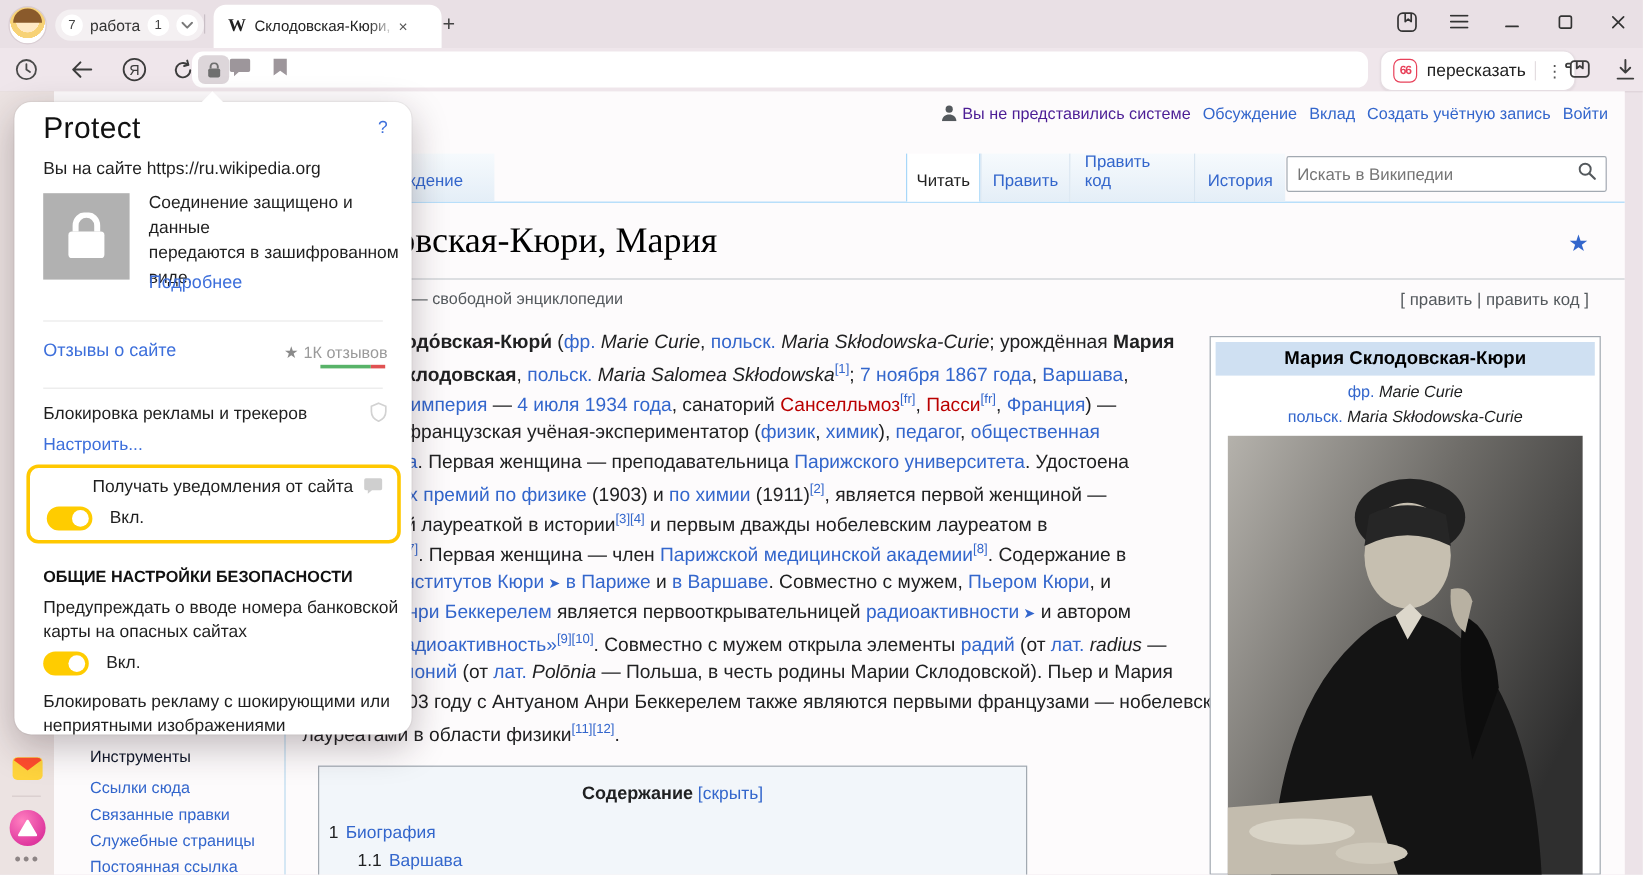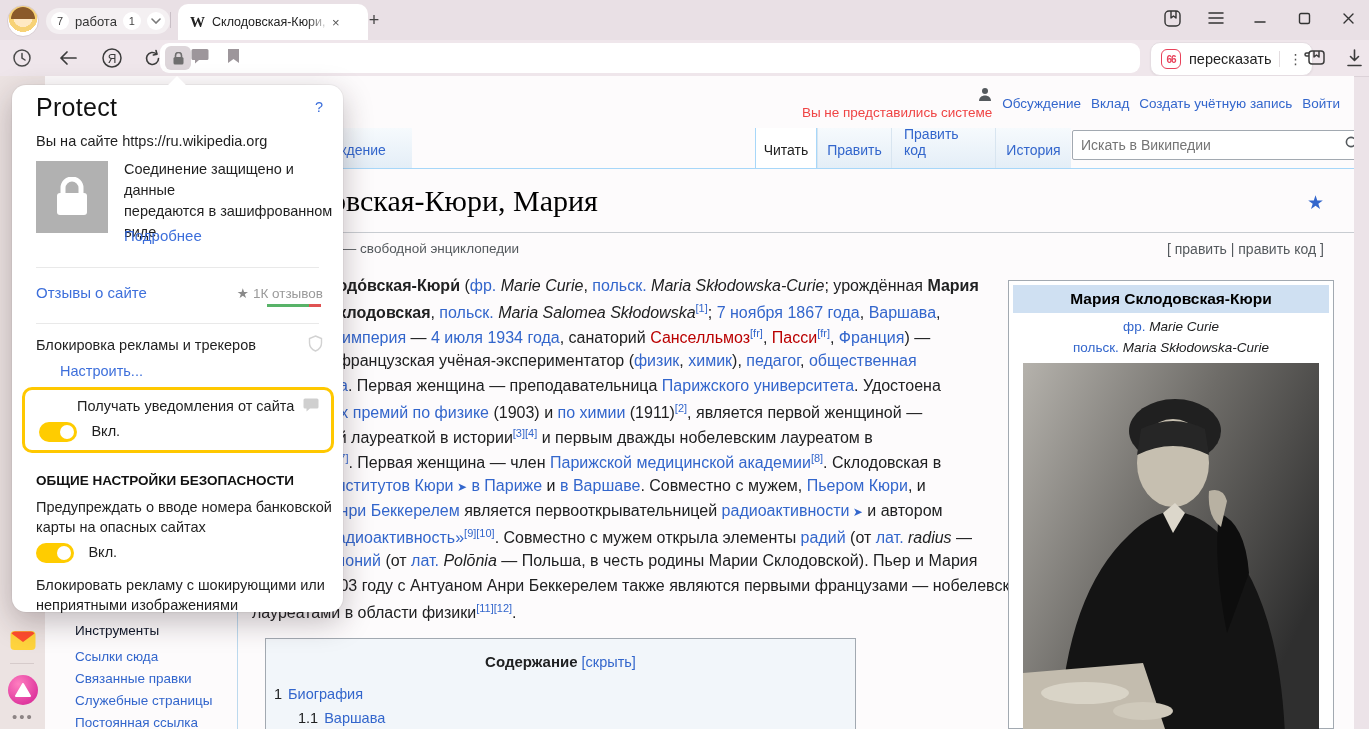--- a/index.html
+++ b/index.html
@@ -36,28 +36,28 @@
   
   .leftstrip{left:0;top:76px;width:45px;height:653px;background:#ece3e2;}
   .strip-ic{left:9px;width:28px;height:28px;display:flex;align-items:center;justify-content:center;}
   .strip-div{left:10px;width:24px;height:1px;background:#d6cbcb;}
   .alice{border-radius:50%;background:radial-gradient(circle at 35% 30%,#ff7fc0,#e0399f 70%,#d12a93);}
   .dots3{color:#8d8585;font-size:15px;letter-spacing:2px;}
   
   .page{left:45px;top:76px;width:1309px;height:653px;background:#fdfbfc;overflow:hidden;}
   .pg{position:absolute;}
   .personal{right:14px;top:11px;display:flex;gap:10px;align-items:center;font-size:13.5px;}
-  .personal .gray{color:#ef4444;display:flex;align-items:flex-end;gap:4px;flex-direction:column;}
+  .personal .gray{color:#4c1d95;display:flex;align-items:flex-start;gap:4px;}
   .wlink{color:#3366cc;text-decoration:none;cursor:pointer;}
   .headerline{left:192px;top:92px;width:1117px;height:1px;background:#a7d7f9;}
   .vline{left:192px;top:92px;width:1px;height:561px;background:#bcd9ee;}
   .wtab{top:52px;height:40px;display:flex;align-items:flex-end;justify-content:center;font-size:14px;padding:0 12px;background:linear-gradient(#f6fafd,#e4eef7);border-left:1px solid #d8e5f0;box-sizing:border-box;}
   .wtab span{margin-bottom:10px;}
   .wtab.active{background:#fff;border-left:1px solid #a7d7f9;border-right:1px solid #a7d7f9;}
-  .searchbox{left:1027px;top:54px;width:297px;height:30px;background:#fff;border:1px solid #a2a9b1;border-radius:2px;display:flex;align-items:center;box-sizing:border-box;}
+  .searchbox{left:1027px;top:54px;width:267px;height:30px;background:#fff;border:1px solid #a2a9b1;border-radius:2px;display:flex;align-items:center;box-sizing:border-box;}
   .searchbox input{border:none;outline:none;flex:1;font-size:14px;padding:0 8px;font-family:"Liberation Sans",sans-serif;color:#222;background:transparent;}
   .title{left:207px;top:108px;font-family:"Liberation Serif",serif;font-size:30px;color:#000;white-space:nowrap;}
   .star{right:30px;top:115px;color:#36c;font-size:19px;}
   .titlehr{left:207px;top:156px;width:1102px;height:1px;background:#c8ccd1;}
   .sitesub{left:207px;top:165px;font-size:13.5px;color:#54595d;}
   .editlinks{right:30px;top:165px;font-size:14px;color:#54595d;}
   
   .article{left:207px;top:201px;font-size:16px;color:#202122;}
   .aline{height:25px;white-space:nowrap;}
   .sg-b{font-weight:bold;}
@@ -267,21 +267,21 @@
   <div class="pg editlinks wlink">[ править | править код ]</div>
 
   <div class="pg article" id="article-lines">
       <div class="aline"><span class="sg-b">Мари́я Склодо́вская-Кюри́</span><span class="sg-p"> (</span><span class="sg-l">фр.</span><span class="sg-i"> Marie Curie</span><span class="sg-p">, </span><span class="sg-l">польск.</span><span class="sg-i"> Maria Skłodowska-Curie</span><span class="sg-p">; урождённая </span><span class="sg-b">Мария</span></div>
       <div class="aline"><span class="sg-b">Саломея Склодовская</span><span class="sg-p">, </span><span class="sg-l">польск.</span><span class="sg-i"> Maria Salomea Skłodowska</span><sup class="ref">[1]</sup><span class="sg-p">; </span><span class="sg-l">7 ноября</span><span class="sg-p"> </span><span class="sg-l">1867 года</span><span class="sg-p">, </span><span class="sg-l">Варшава</span><span class="sg-p">,</span></div>
       <div class="aline"><span class="sg-l">Российская империя</span><span class="sg-p"> — </span><span class="sg-l">4 июля</span><span class="sg-p"> </span><span class="sg-l">1934 года</span><span class="sg-p">, санаторий </span><span class="sg-r">Санселльмоз</span><sup class="ref">[fr]</sup><span class="sg-p">, </span><span class="sg-r">Пасси</span><sup class="ref">[fr]</sup><span class="sg-p">, </span><span class="sg-l">Франция</span><span class="sg-p">) —</span></div>
       <div class="aline"><span class="sg-p">польская и французская учёная-экспериментатор (</span><span class="sg-l">физик</span><span class="sg-p">, </span><span class="sg-l">химик</span><span class="sg-p">), </span><span class="sg-l">педагог</span><span class="sg-p">, </span><span class="sg-l">общественная</span></div>
       <div class="aline"><span class="sg-l">деятельница</span><span class="sg-p">. Первая женщина — преподавательница </span><span class="sg-l">Парижского университета</span><span class="sg-p">. Удостоена</span></div>
       <div class="aline"><span class="sg-l">Нобелевских премий по физике</span><span class="sg-p"> (1903) и </span><span class="sg-l">по химии</span><span class="sg-p"> (1911)</span><sup class="ref">[2]</sup><span class="sg-p">, является первой женщиной —</span></div>
       <div class="aline"><span class="sg-p">нобелевской лауреаткой в истории</span><sup class="ref">[3][4]</sup><span class="sg-p"> и первым дважды нобелевским лауреатом в</span></div>
-      <div class="aline"><span class="sg-p">истории</span><sup class="ref">[5][2][7]</sup><span class="sg-p">. Первая женщина — член </span><span class="sg-l">Парижской медицинской академии</span><sup class="ref">[8]</sup><span class="sg-p">. Склодовская в</span></div>
+      <div class="aline"><span class="sg-p">истории</span><sup class="ref">[5][2][7]</sup><span class="sg-p">. Первая женщина — член </span><span class="sg-l">Парижской медицинской академии</span><sup class="ref">[8]</sup><span class="sg-p">. Содержание в</span></div>
       <div class="aline"><span class="sg-p">создании </span><span class="sg-l">Институтов Кюри</span><span class="sg-a"> ➤</span><span class="sg-p"> </span><span class="sg-l">в Париже</span><span class="sg-p"> и </span><span class="sg-l">в Варшаве</span><span class="sg-p">. Совместно с мужем, </span><span class="sg-l">Пьером Кюри</span><span class="sg-p">, и</span></div>
       <div class="aline"><span class="sg-l">Антуаном Анри Беккерелем</span><span class="sg-p"> является первооткрывательницей </span><span class="sg-l">радиоактивности</span><span class="sg-a"> ➤</span><span class="sg-p"> и автором</span></div>
       <div class="aline"><span class="sg-p">термина «</span><span class="sg-l">радиоактивность»</span><sup class="ref">[9][10]</sup><span class="sg-p">. Совместно с мужем открыла элементы </span><span class="sg-l">радий</span><span class="sg-p"> (от </span><span class="sg-l">лат.</span><span class="sg-i"> radius</span><span class="sg-p"> —</span></div>
       <div class="aline"><span class="sg-p">«луч») и </span><span class="sg-l">полоний</span><span class="sg-p"> (от </span><span class="sg-l">лат.</span><span class="sg-i"> Polōnia</span><span class="sg-p"> — Польша, в честь родины Марии Склодовской). Пьер и Мария</span></div>
       <div class="aline"><span class="sg-p">вместе в 1903 году с Антуаном Анри Беккерелем также являются первыми французами — нобелевскими</span></div>
       <div class="aline"><span class="sg-p">лауреатами в области физики</span><sup class="ref">[11][12]</sup><span class="sg-p">.</span></div>
     </div>
 
   <div class="pg toc">
     <div class="hd"><b>Содержание</b> <span class="wlink">[скрыть]</span></div>
@@ -369,21 +369,21 @@
       <span class="g"></span>
       <span class="r"></span>
     </div>
   <div class="pp pp-divider" style="top:238px;"></div>
   <div class="pp pp-text" style="left:24px;top:252px;">Блокировка рекламы и трекеров</div>
   <div class="pp gray-ic" style="right:20px;top:250px;">
     <svg width="15" height="17" viewBox="0 0 15 17">
         <path d="M7.5 1l6 2.5v4.5c0 3.8-2.5 6.6-6 8-3.5-1.4-6-4.2-6-8V3.5z" fill="none" stroke="#d2d2d2" stroke-width="1.4"></path>
       </svg>
   </div>
-  <div class="pp pp-link" style="left:24px;top:278px;margin-left:24px;">Настроить...</div>
+  <div class="pp pp-link" style="left:24px;top:278px;">Настроить...</div>
 
   <div class="pp hlbox">
     <div class="pp pp-text" style="left:14px;top:8px;margin-left:38px;">Получать уведомления от сайта</div>
     <div class="pp gray-ic" style="right:12px;top:8px;">
       <svg width="16" height="14" viewBox="0 0 16 14">
           <path d="M2 0.5h12a1.5 1.5 0 0 1 1.5 1.5v7A1.5 1.5 0 0 1 14 10.5H7l-3.5 3V10.5H2A1.5 1.5 0 0 1 .5 9V2A1.5 1.5 0 0 1 2 0.5z" fill="#cfcfcf"></path>
         </svg>
     </div>
     <div class="pp" style="left:14px;top:32px;">
       <span class="toggle"><span class="knob"></span></span>

